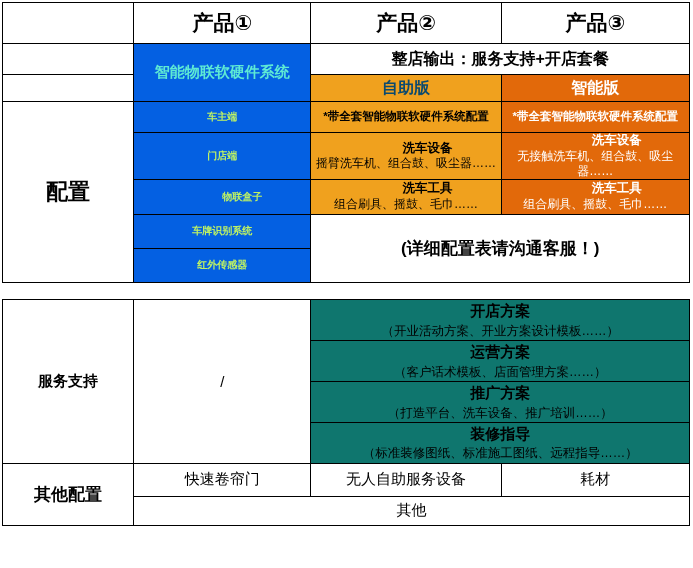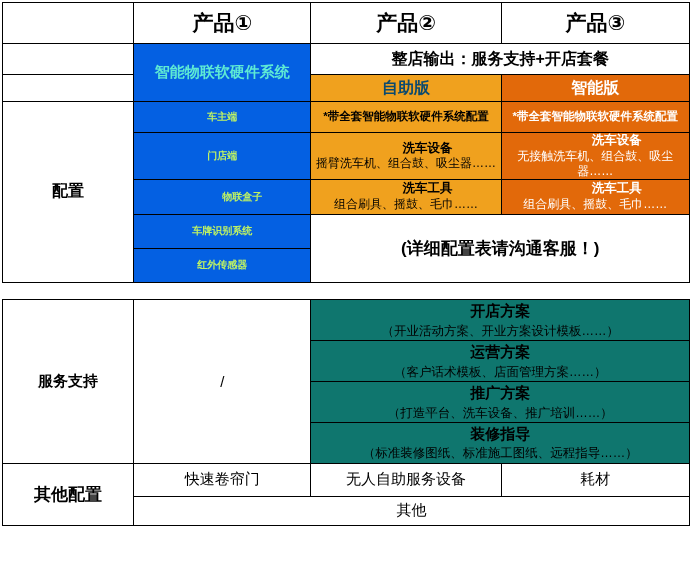--- a/index.html
+++ b/index.html
@@ -25,21 +25,21 @@
   .blank-cell{background:#ffffff;}
 
   .blue{background:#0460e2;color:#5eead4;font-weight:bold;font-size:15px;}
   .blue-sm{background:#0460e2;color:#bef264;font-weight:bold;font-size:10px;}
   .orange-l{background:#f0a11e;color:#0c4a6e;font-weight:bold;}
   .orange-d{background:#e2690a;color:#ffffff;font-weight:bold;}
   .orange-l2{background:#f0a11e;color:#000;}
   .orange-d2{background:#e2690a;color:#ffffff;}
 
   .title-bold{font-weight:bold;font-size:16px;}
-  .cfg-label{font-weight:bold;font-size:16px;}
+  .cfg-label{font-weight:bold;font-size:22px;}
   .note{font-weight:bold;font-size:17px;}
 
   .two-line{line-height:1.25;padding:3px 4px;}
   .l1{font-weight:bold;font-size:12.5px;margin-left:43px;}
   .l2{font-size:12px;}
   .tiny-star{font-size:11.5px;font-weight:bold;line-height:1.2;padding:2px 3px;}
 
   
   #bot-table{position:absolute;left:2px;top:299px;width:688px;}
   #bot-table col.b0{width:131px;}

